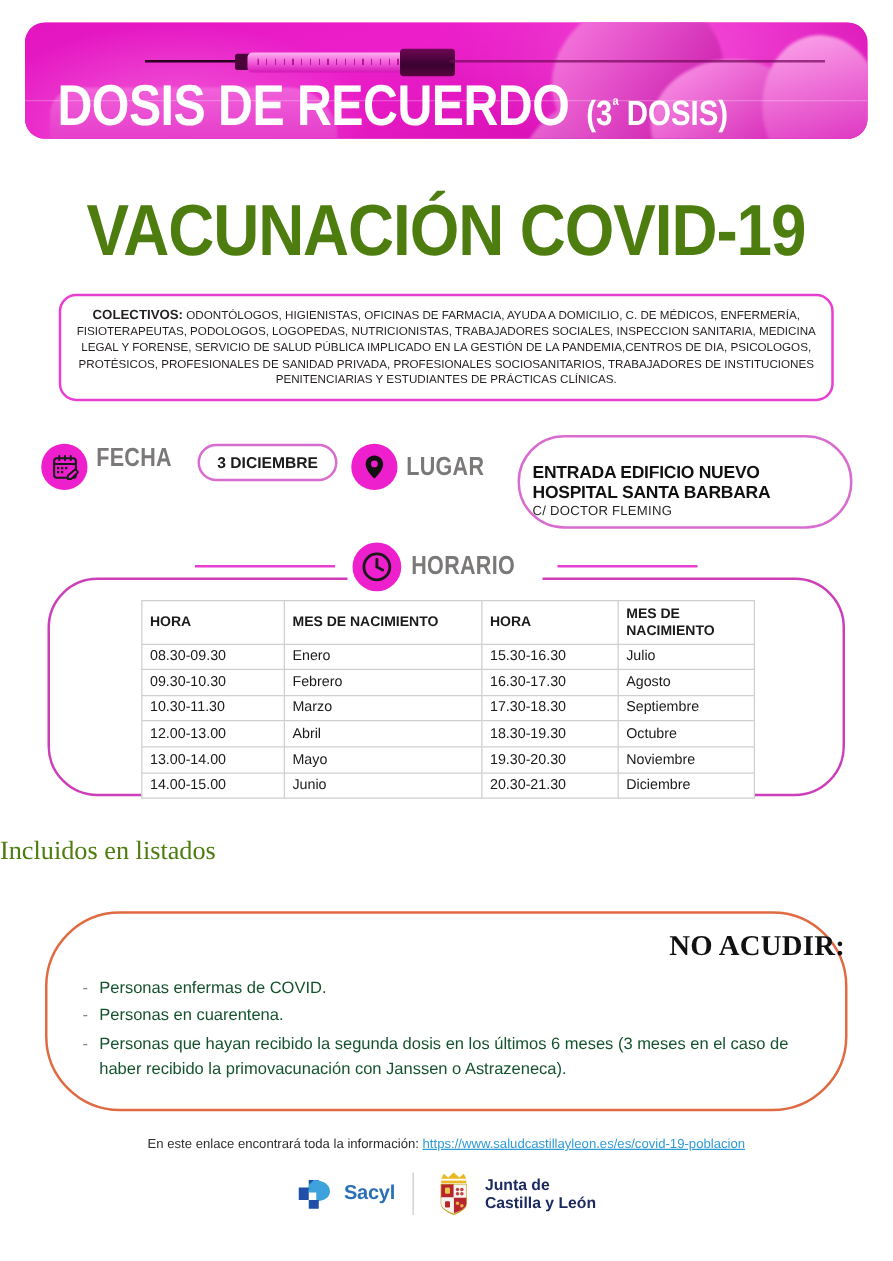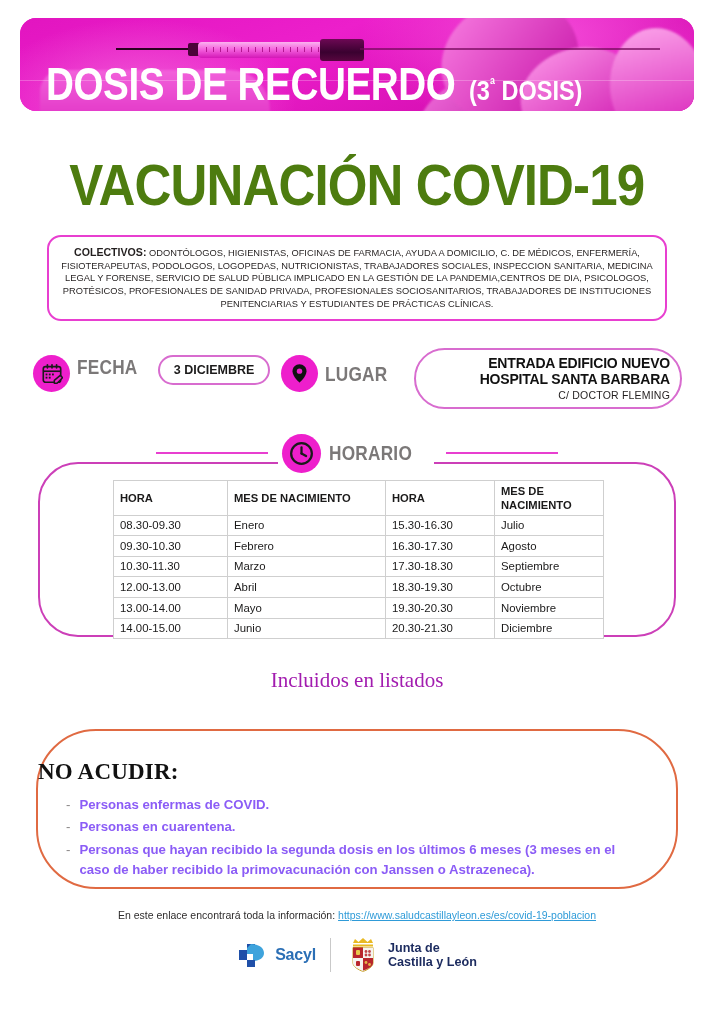--- a/index.html
+++ b/index.html
@@ -92,21 +92,21 @@
 
   .fecha-group{position:absolute;left:0;top:3px;display:flex;align-items:flex-start;gap:7px;}
   .pill{
     border:2px solid #d86ccf;border-radius:999px;background:#fff;
     padding:6px 14px;font-size:12.5px;font-weight:700;color:#1b1a1a;white-space:nowrap;
   }
   .lugar-group{position:absolute;left:248px;top:3px;display:flex;align-items:center;gap:7px;}
   .lugar-box{
     position:absolute;left:381px;top:-4px;width:268px;
     border:2px solid #d86ccf;border-radius:999px;background:#fff;
-    padding:5px 10px 6px;box-sizing:border-box;text-align:right;
+    padding:19px 10px 6px;box-sizing:border-box;text-align:left;
   }
   .lugar-box .l1{font-size:14px;font-weight:700;color:#111;line-height:1.17;letter-spacing:-0.2px;}
   .lugar-box .l2{font-size:10.5px;font-weight:400;color:#231f1f;margin-top:1px;letter-spacing:.2px;}
 
   
   .horario-box{
     position:absolute;left:38px;top:462px;width:638px;height:175px;
     border:2px solid #cc3fb8;border-radius:40px;background:#fff;box-sizing:border-box;
   }
   .horario-head{
@@ -133,42 +133,42 @@
   table.sched td:nth-child(2),table.sched th:nth-child(2){width:145px;}
   table.sched td:nth-child(3),table.sched th:nth-child(3){width:96px;}
 
   
   .importante{
     position:absolute;left:0;right:0;top:644px;text-align:center;
     font-size:16px;font-weight:700;color:#e8542b;letter-spacing:0.2px;
   }
   .importante span{display:inline-block;transform:scaleX(0.88);}
   .incluidos{
-    position:absolute;left:0;right:0;top:668px;text-align:center;
+    position:absolute;left:0;right:0;top:668px;
     font-family:"Liberation Serif", serif;
-    font-size:21px;color:#a21caf;
+    font-size:21px;color:#4d7c0f;
   }
 
   
   .noacudir{
     position:absolute;left:36px;top:729px;width:642px;height:160px;
     border:2px solid #e06a42;border-radius:60px;box-sizing:border-box;background:#fff;
   }
   .noacudir h2{
-    margin:0;padding-top:28px;text-align:left;
+    margin:0;padding-top:13px;text-align:right;
     font-family:"Liberation Serif", serif;
     font-size:23px;font-weight:700;color:#111;letter-spacing:0.2px;
   }
   .noacudir ul{list-style:none;margin:10px 0 0;padding:0 34px 0 28px;}
   .noacudir li{
     display:flex;gap:9px;font-size:13.2px;color:#6d6a6a;line-height:1.55;
     margin-bottom:2px;
   }
   .noacudir li .dash{color:#8a8787;flex:0 0 auto;}
-  .noacudir li .txt{font-weight:700;color:#8b5cf6;}
+  .noacudir li .txt{font-weight:400;color:#14532d;}
 
   
   .footer-link{
     position:absolute;left:0;right:0;top:909px;text-align:center;
     font-size:10.5px;color:#2f2d2d;
   }
   .footer-link .url{color:#2f9bd8;}
   .logos{
     position:absolute;left:0;right:0;top:936px;
     display:flex;align-items:center;justify-content:center;gap:14px;

